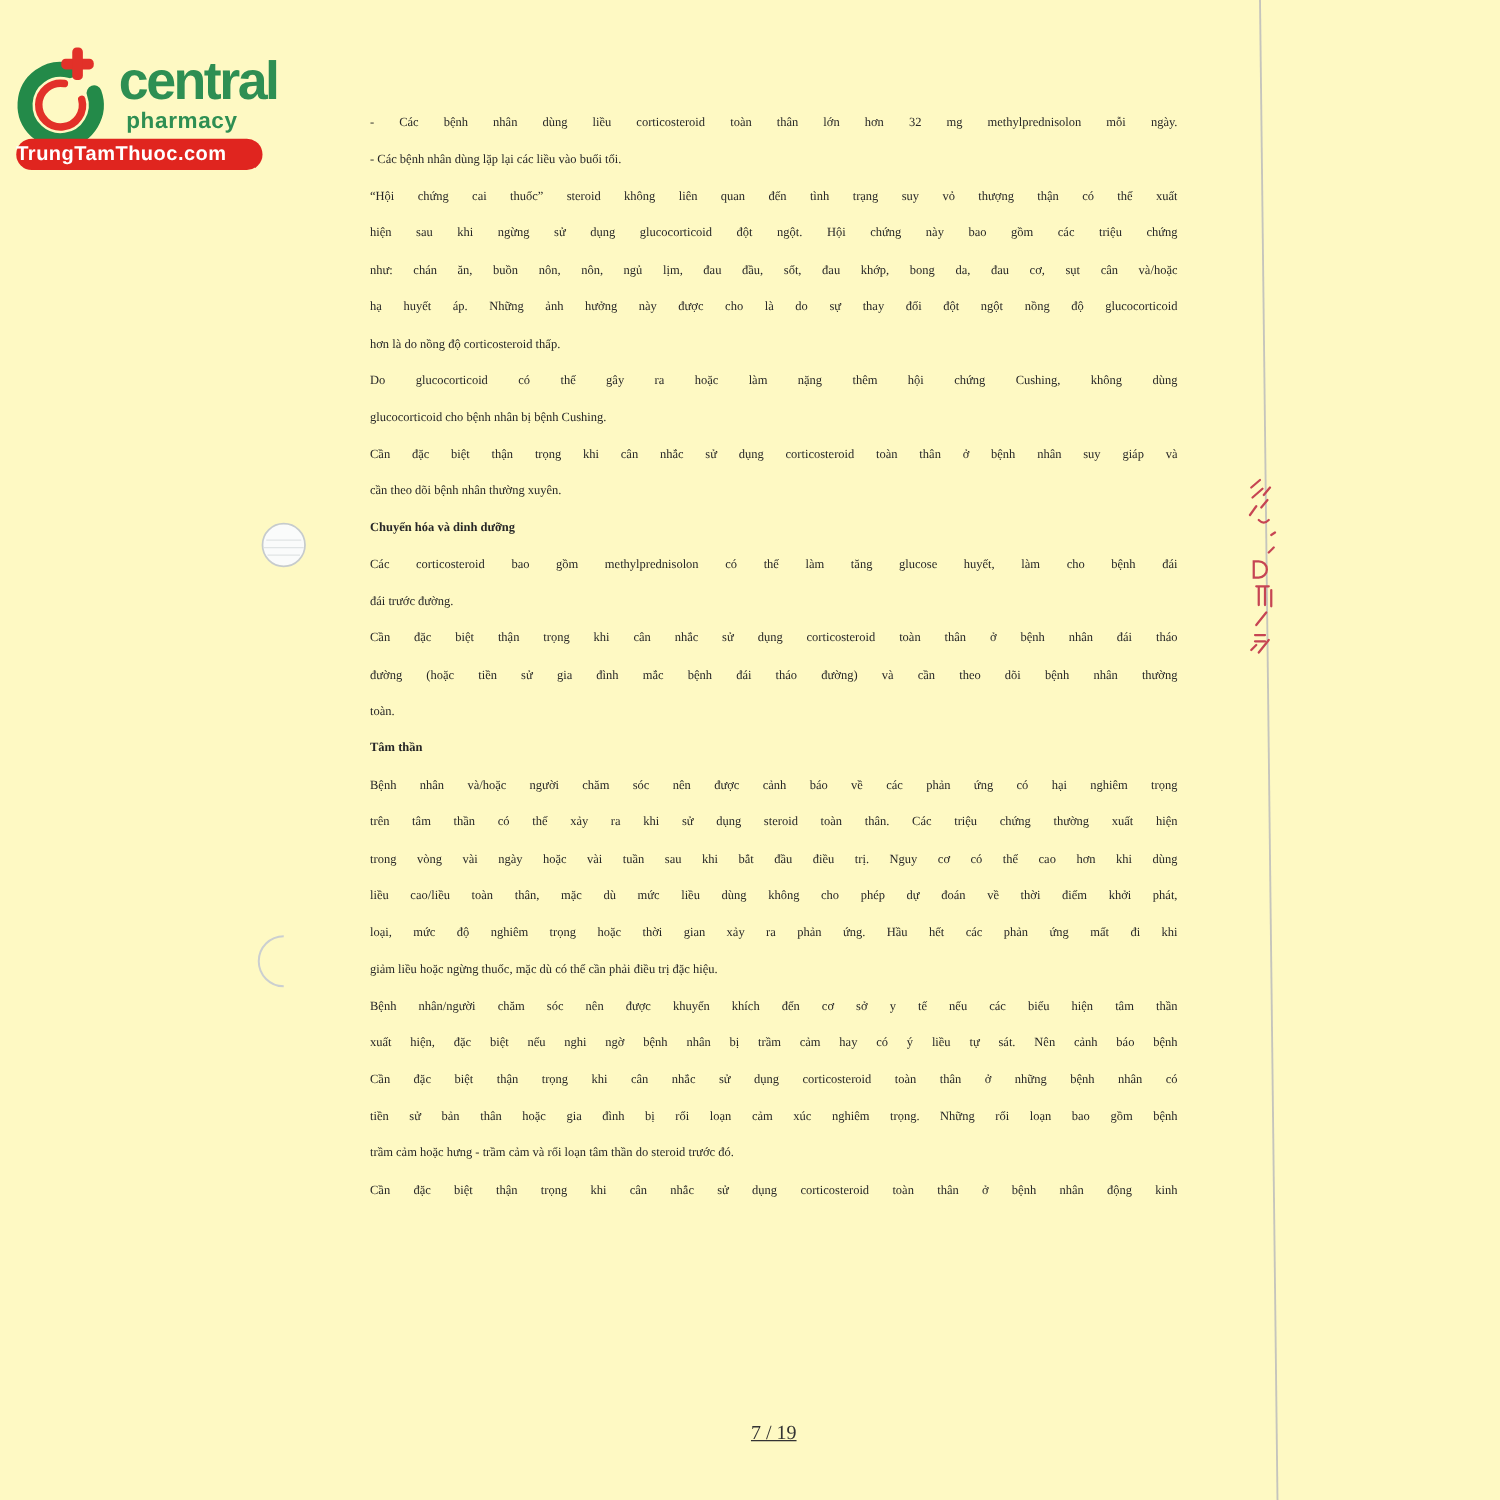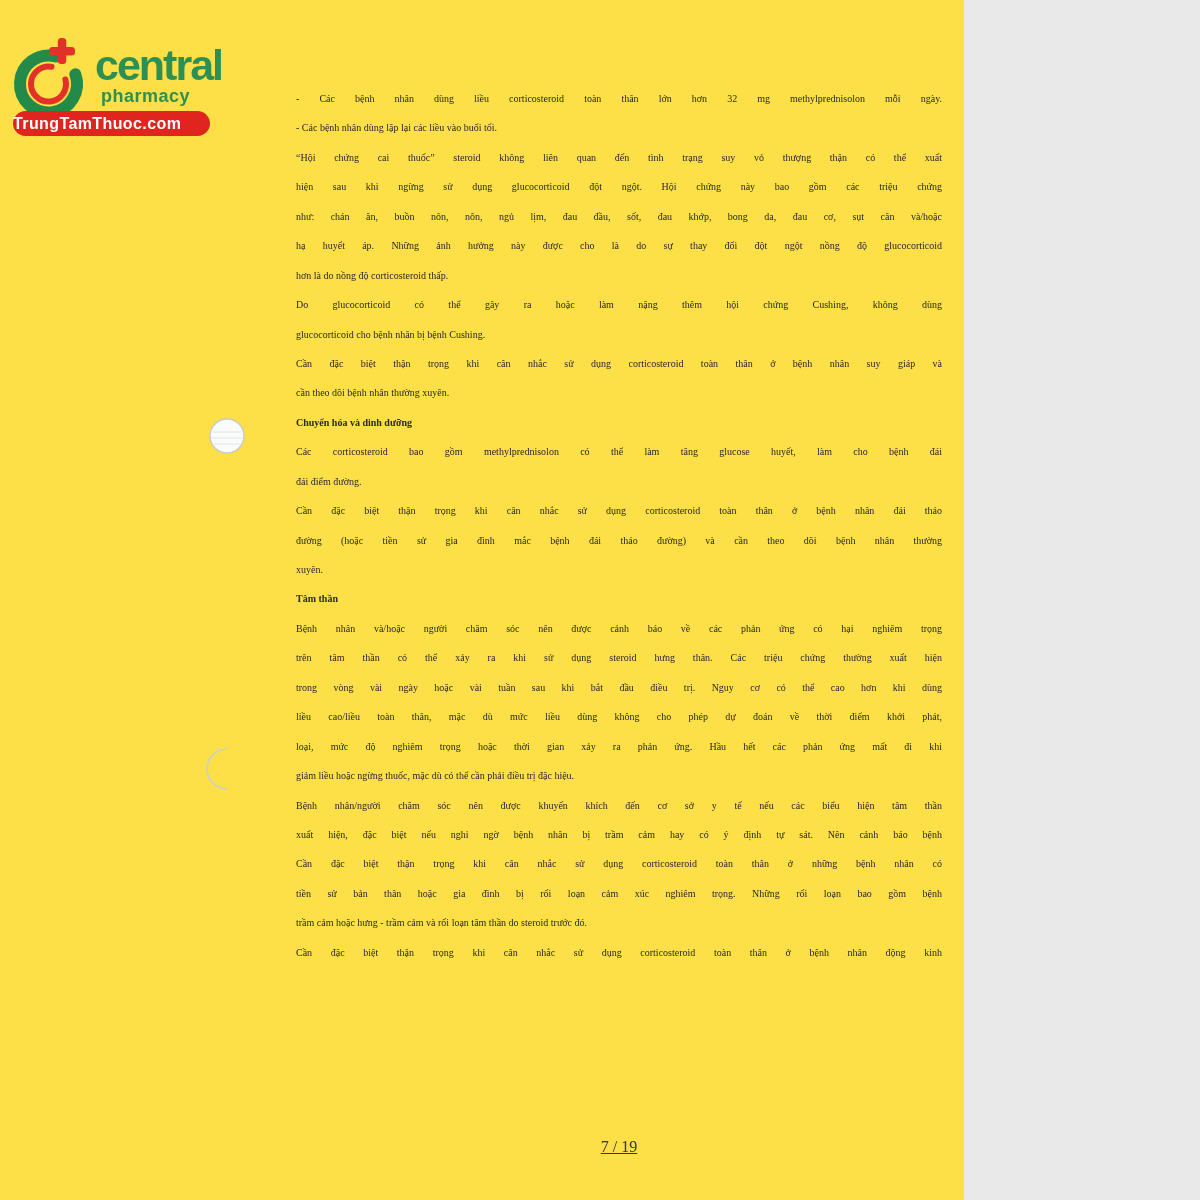--- a/index.html
+++ b/index.html
@@ -1,18 +1,18 @@
 <!DOCTYPE html>
 <html><head>
 <meta charset="utf-8">
 <style>
   html,body { margin:0; padding:0; background:#e9e9e9; }
   .page {
-    position:relative; width:964px; height:1200px;
-    background:#fde047; overflow:hidden;
+    position:relative; width:1200px; height:1200px;
+    background:#fef9c3; overflow:hidden;
     font-family:"Liberation Serif", serif;
   }
 
   
   .logo-wrap { position:absolute; left:0; top:0; width:260px; height:150px; }
   .logo-mark { position:absolute; left:12px; top:34px; }
   .logo-brand {
     position:absolute; left:95px; top:44px;
     font-family:"Liberation Sans", sans-serif;
     font-size:43px; font-weight:700; letter-spacing:-2px;
@@ -116,33 +116,33 @@
       <div class="line justify">hiện sau khi ngừng sử dụng glucocorticoid đột ngột. Hội chứng này bao gồm các triệu chứng</div>
       <div class="line justify">như: chán ăn, buồn nôn, nôn, ngủ lịm, đau đầu, sốt, đau khớp, bong da, đau cơ, sụt cân và/hoặc</div>
       <div class="line justify">hạ huyết áp. Những ảnh hưởng này được cho là do sự thay đổi đột ngột nồng độ glucocorticoid</div>
       <div class="line left">hơn là do nồng độ corticosteroid thấp.</div>
       <div class="line justify">Do glucocorticoid có thể gây ra hoặc làm nặng thêm hội chứng Cushing, không dùng</div>
       <div class="line left">glucocorticoid cho bệnh nhân bị bệnh Cushing.</div>
       <div class="line justify">Cần đặc biệt thận trọng khi cân nhắc sử dụng corticosteroid toàn thân ở bệnh nhân suy giáp và</div>
       <div class="line left">cần theo dõi bệnh nhân thường xuyên.</div>
       <div class="line heading">Chuyển hóa và dinh dưỡng</div>
       <div class="line justify">Các corticosteroid bao gồm methylprednisolon có thể làm tăng glucose huyết, làm cho bệnh đái</div>
-      <div class="line left">đái điểm đường.</div>
+      <div class="line left">đái trước đường.</div>
       <div class="line justify">Cần đặc biệt thận trọng khi cân nhắc sử dụng corticosteroid toàn thân ở bệnh nhân đái tháo</div>
       <div class="line justify">đường (hoặc tiền sử gia đình mắc bệnh đái tháo đường) và cần theo dõi bệnh nhân thường</div>
-      <div class="line left">xuyên.</div>
+      <div class="line left">toàn.</div>
       <div class="line heading">Tâm thần</div>
       <div class="line justify">Bệnh nhân và/hoặc người chăm sóc nên được cảnh báo về các phản ứng có hại nghiêm trọng</div>
-      <div class="line justify">trên tâm thần có thể xảy ra khi sử dụng steroid hưng thân. Các triệu chứng thường xuất hiện</div>
+      <div class="line justify">trên tâm thần có thể xảy ra khi sử dụng steroid toàn thân. Các triệu chứng thường xuất hiện</div>
       <div class="line justify">trong vòng vài ngày hoặc vài tuần sau khi bắt đầu điều trị. Nguy cơ có thể cao hơn khi dùng</div>
       <div class="line justify">liều cao/liều toàn thân, mặc dù mức liều dùng không cho phép dự đoán về thời điểm khởi phát,</div>
       <div class="line justify">loại, mức độ nghiêm trọng hoặc thời gian xảy ra phản ứng. Hầu hết các phản ứng mất đi khi</div>
       <div class="line left">giảm liều hoặc ngừng thuốc, mặc dù có thể cần phải điều trị đặc hiệu.</div>
       <div class="line justify">Bệnh nhân/người chăm sóc nên được khuyến khích đến cơ sở y tế nếu các biểu hiện tâm thần</div>
-      <div class="line justify">xuất hiện, đặc biệt nếu nghi ngờ bệnh nhân bị trầm cảm hay có ý định tự sát. Nên cảnh báo bệnh</div>
+      <div class="line justify">xuất hiện, đặc biệt nếu nghi ngờ bệnh nhân bị trầm cảm hay có ý liều tự sát. Nên cảnh báo bệnh</div>
       <div class="line justify">Cần đặc biệt thận trọng khi cân nhắc sử dụng corticosteroid toàn thân ở những bệnh nhân có</div>
       <div class="line justify">tiền sử bản thân hoặc gia đình bị rối loạn cảm xúc nghiêm trọng. Những rối loạn bao gồm bệnh</div>
       <div class="line left">trầm cảm hoặc hưng - trầm cảm và rối loạn tâm thần do steroid trước đó.</div>
       <div class="line justify">Cần đặc biệt thận trọng khi cân nhắc sử dụng corticosteroid toàn thân ở bệnh nhân động kinh</div>
     </div>
 
   <div class="footer">7 / 19</div>
 
 </div>
 

